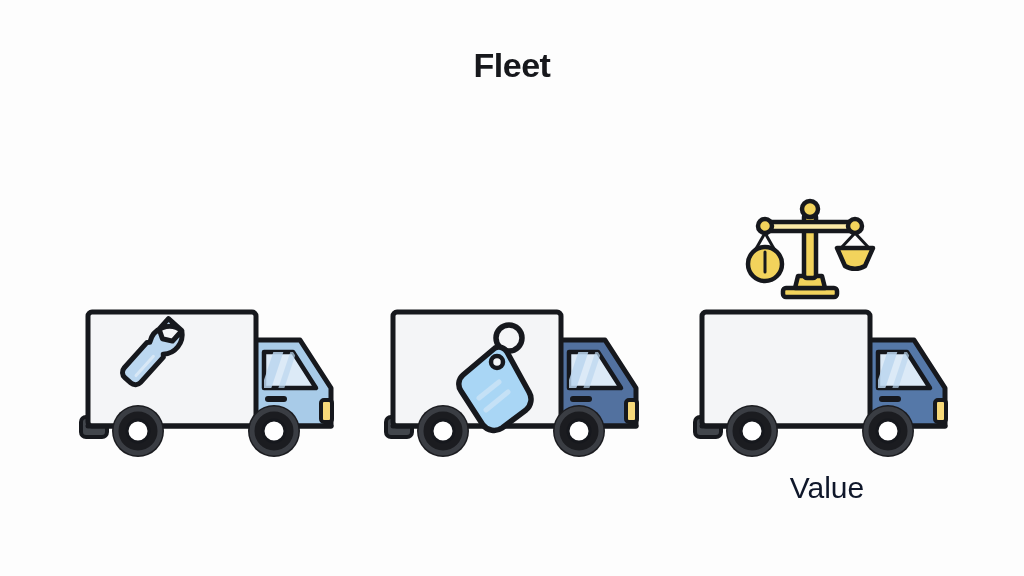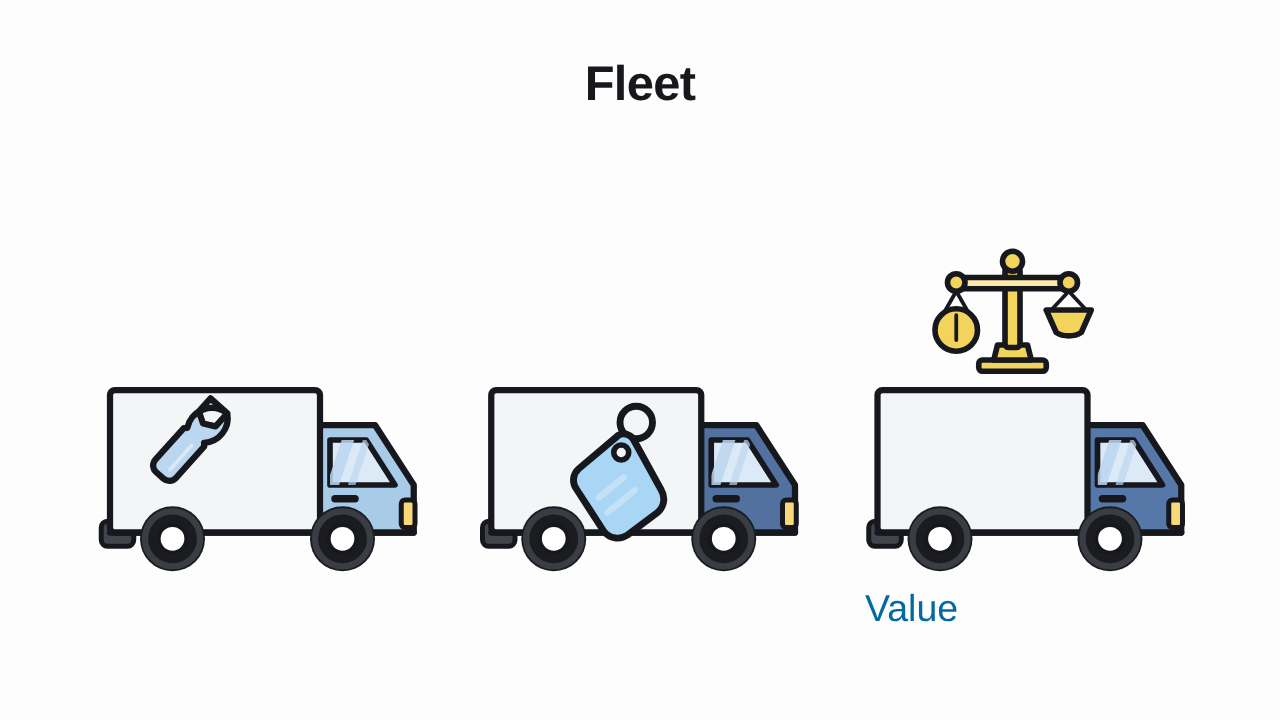--- a/index.html
+++ b/index.html
@@ -19,21 +19,21 @@
     width: 1024px;
     height: 576px;
     background: #FDFDFD;
   }
   .title {
     position: absolute;
     top: 48px;
     left: 0;
     width: 1024px;
     text-align: center;
-    font-size: 39px;
+    font-size: 34px;
     font-weight: bold;
     color: #17181C;
     letter-spacing: -0.5px;
     line-height: 1;
   }
   .truck-slot {
     position: absolute;
     top: 300px;
     width: 270px;
     height: 160px;
@@ -47,24 +47,24 @@
     left: 745px;
     top: 192px;
     width: 130px;
     height: 110px;
   }
   .caption {
     position: absolute;
     left: 692px;
     top: 473px;
     width: 270px;
-    text-align: left;
+    text-align: center;
     font-size: 30px;
     font-weight: 400;
-    color: #0369a1;
+    color: #0f172a;
     line-height: 1;
   }
   svg { display: block; overflow: visible; }
 </style>
 </head>
 <body>
 
 <div id="stage">
 
   <div class="title">Fleet</div>

